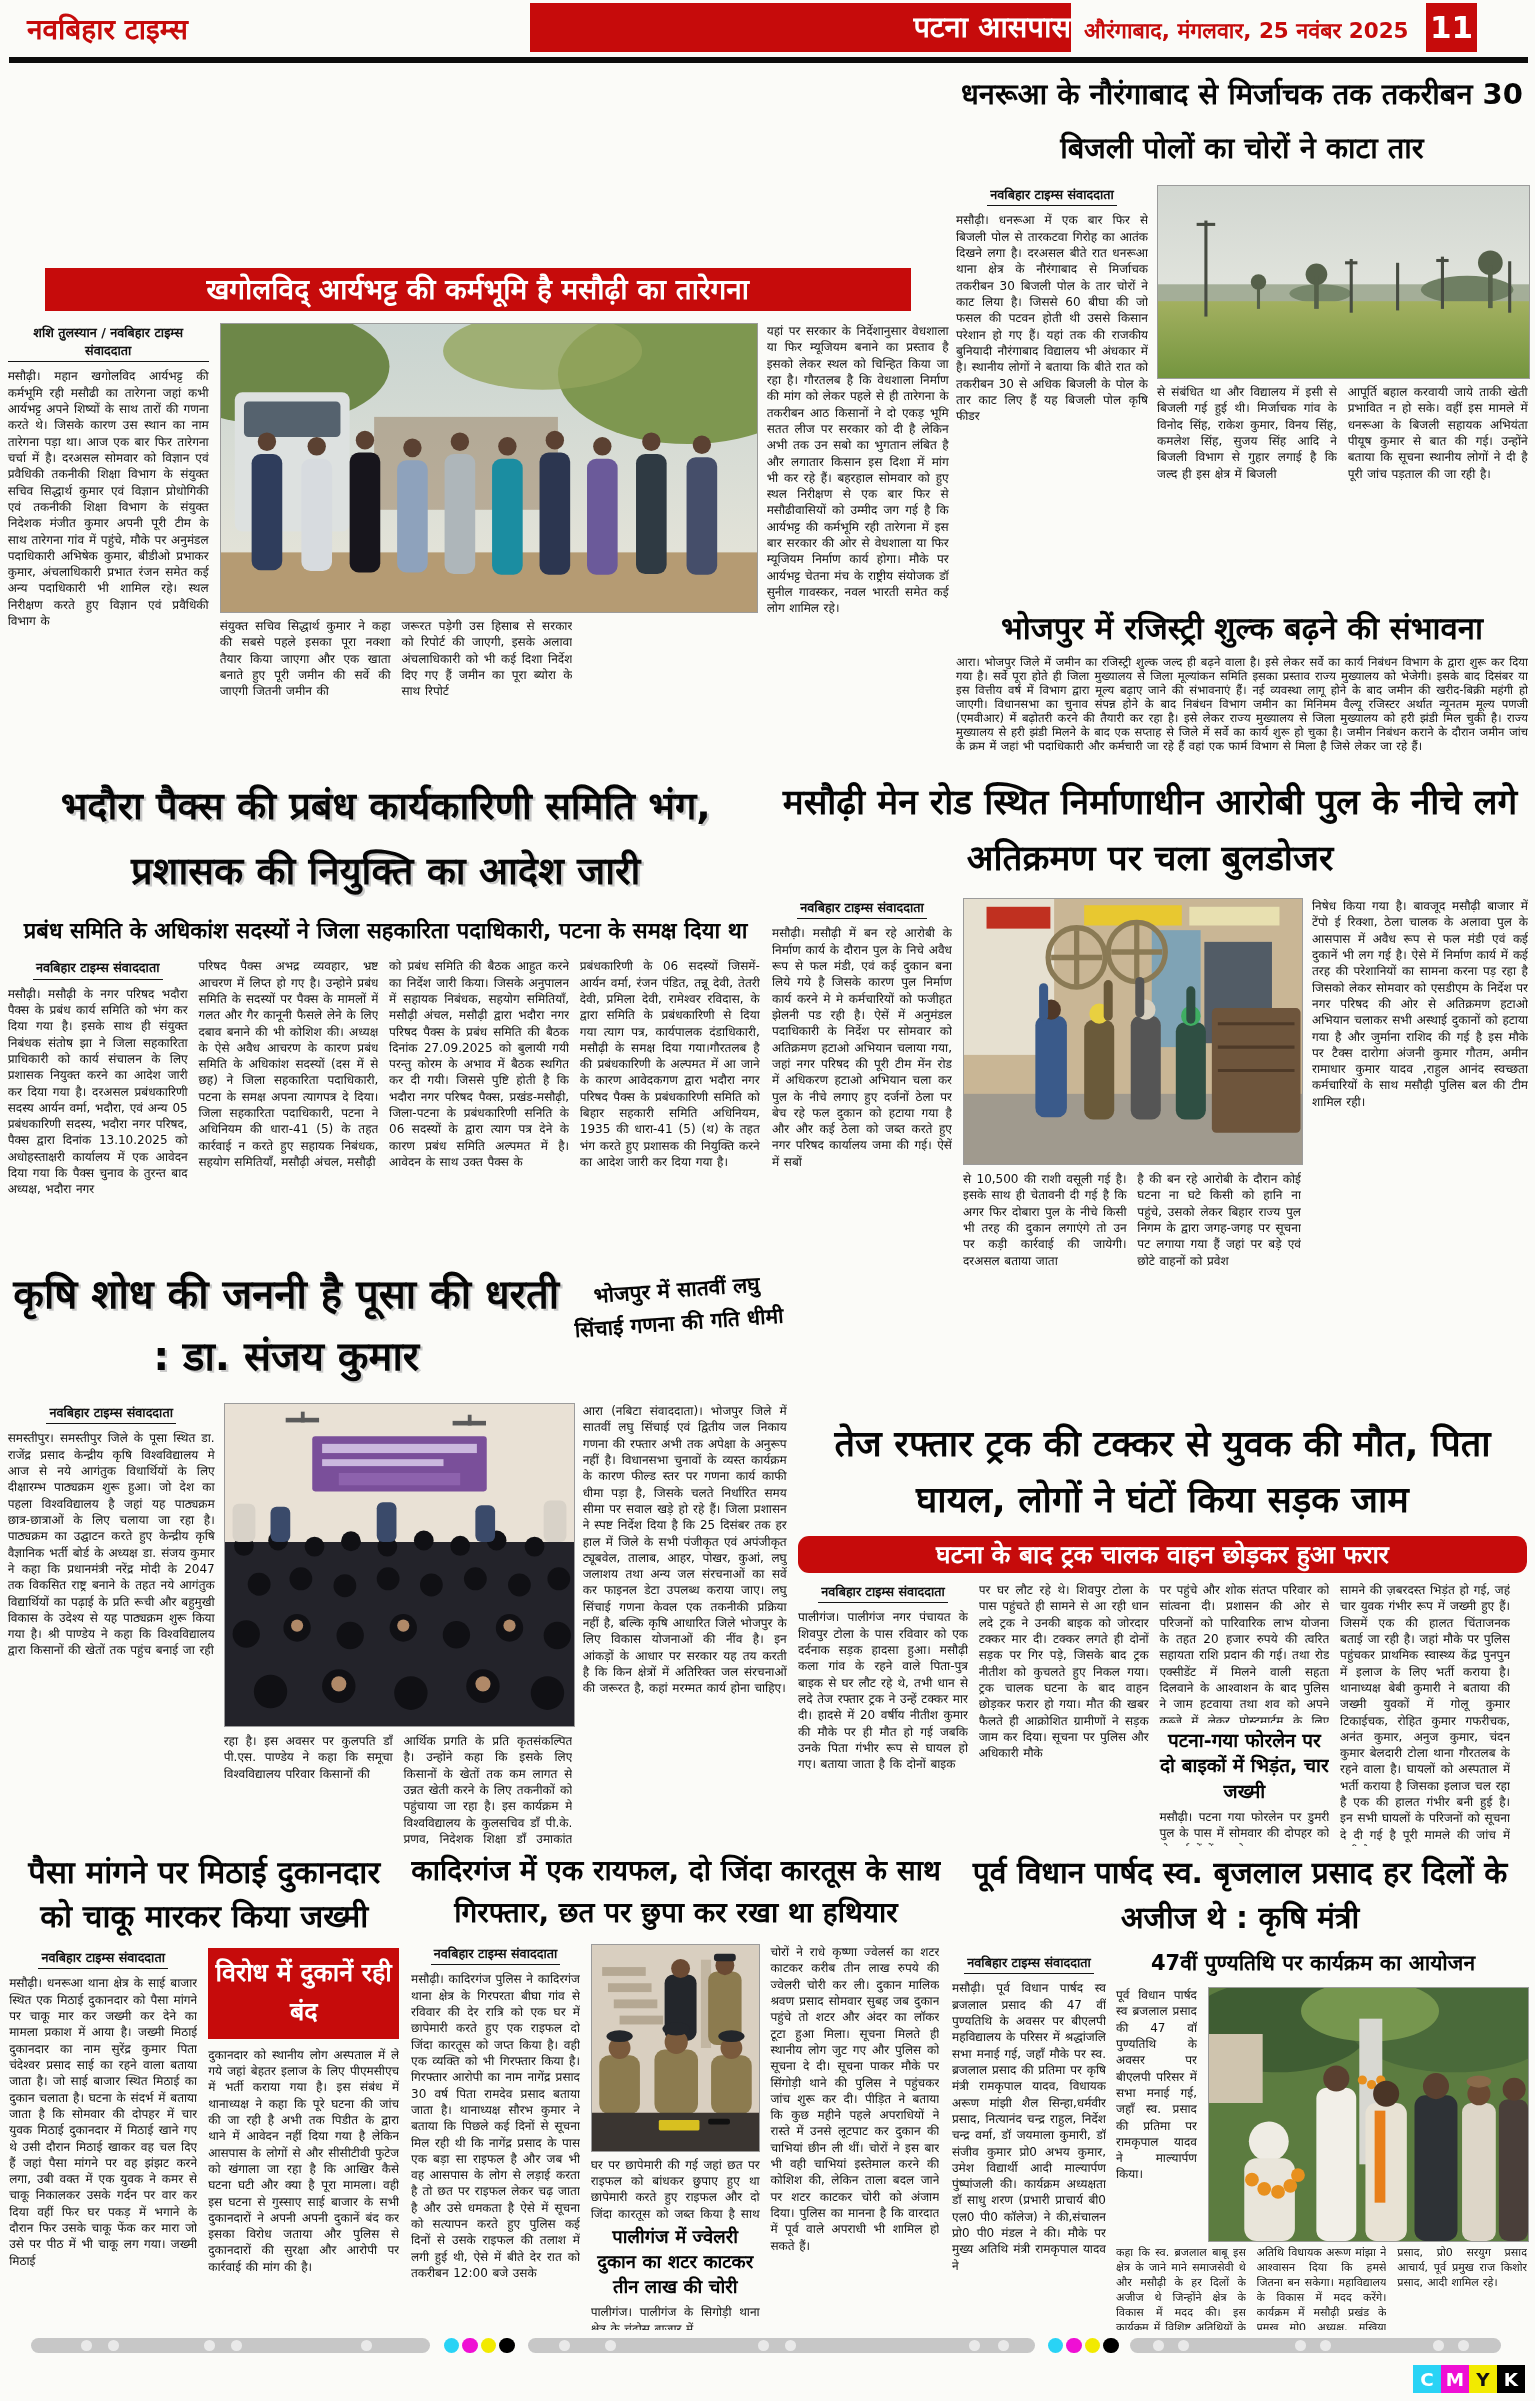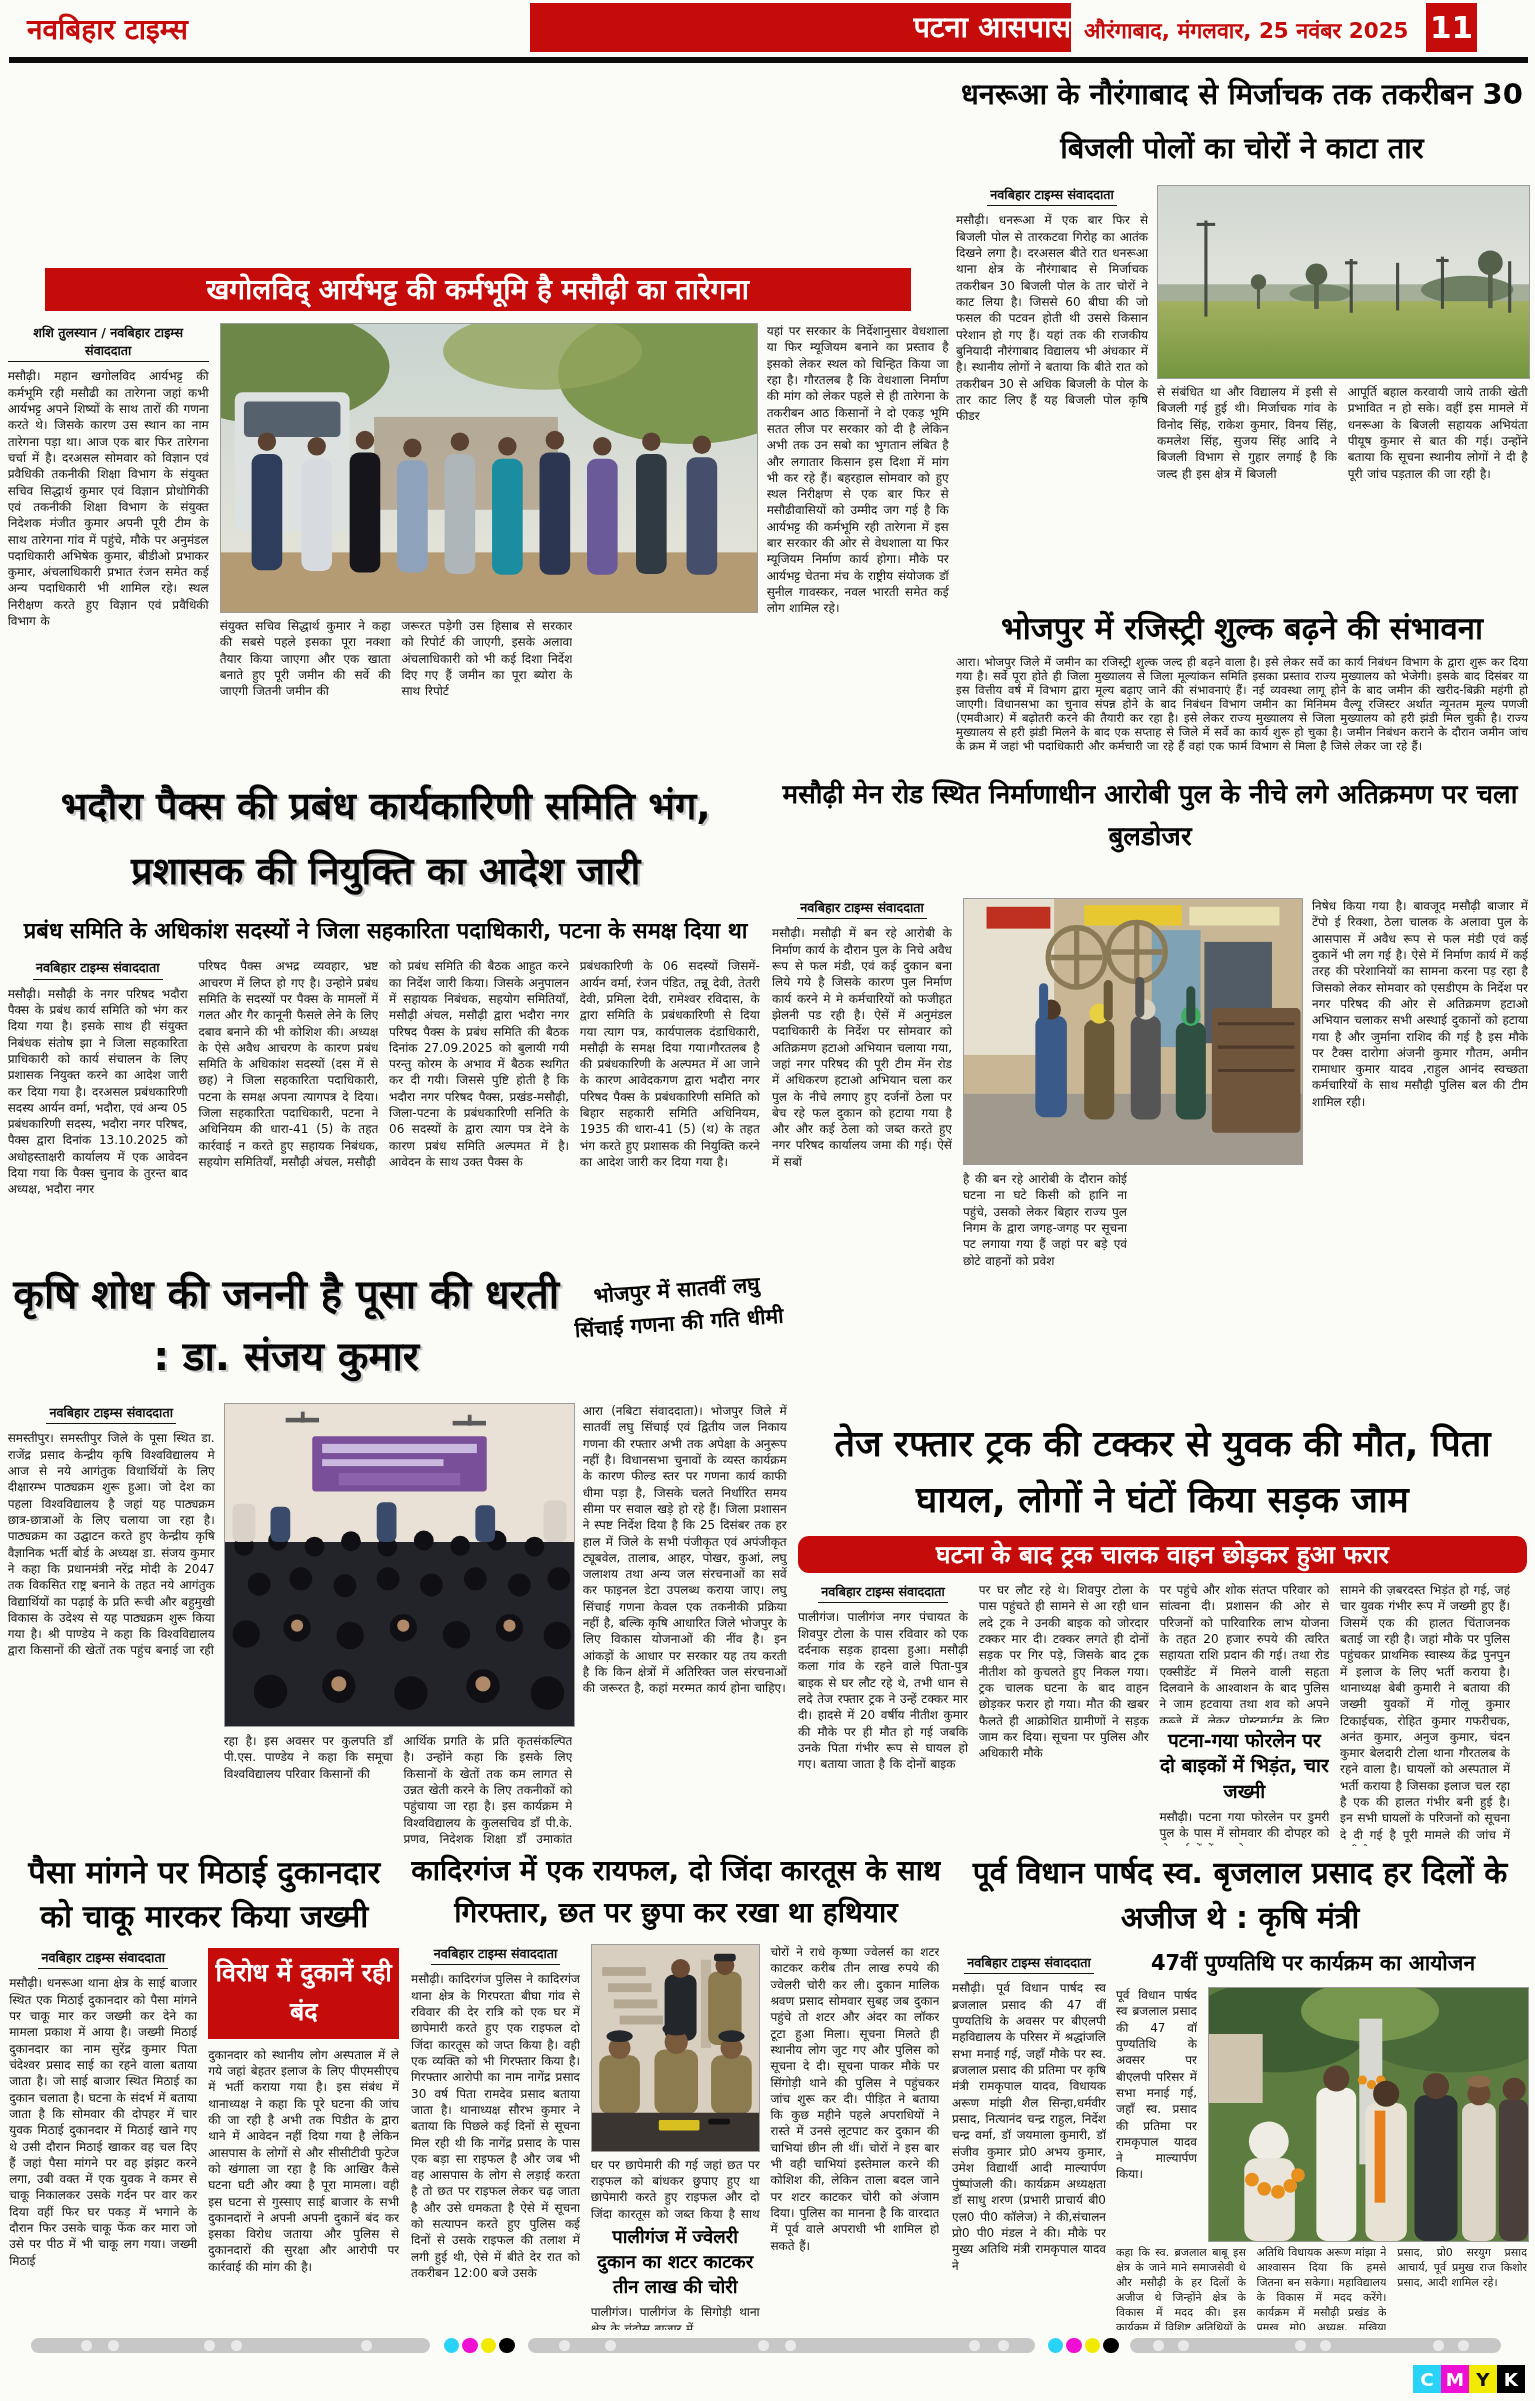--- a/index.html
+++ b/index.html
@@ -155,21 +155,21 @@
         <div class="byline"><span>नवबिहार टाइम्स संवाददाता</span></div>
         <div class="body-txt" style="height:255px;">मसौढ़ी। मसौढ़ी के नगर परिषद भदौरा पैक्स के प्रबंध कार्य समिति को भंग कर दिया गया है। इसके साथ ही संयुक्त निबंधक संतोष झा ने जिला सहकारिता प्राधिकारी को कार्य संचालन के लिए प्रशासक नियुक्त करने का आदेश जारी कर दिया गया है। दरअसल प्रबंधकारिणी सदस्य आर्यन वर्मा, भदौरा, एवं अन्य 05 प्रबंधकारिणी सदस्य, भदौरा नगर परिषद, पैक्स द्वारा दिनांक 13.10.2025 को अधोहस्ताक्षरी कार्यालय में एक आवेदन दिया गया कि पैक्स चुनाव के तुरन्त बाद अध्यक्ष, भदौरा नगर</div>
       </div>
       <div class="body-txt" style="width:180px;height:293px;">परिषद पैक्स अभद्र व्यवहार, भ्रष्ट आचरण में लिप्त हो गए है। उन्होने प्रबंध समिति के सदस्यों पर पैक्स के मामलों में गलत और गैर कानूनी फैसले लेने के लिए दबाव बनाने की भी कोशिश की। अध्यक्ष के ऐसे अवैध आचरण के कारण प्रबंध समिति के अधिकांश सदस्यों (दस में से छह) ने जिला सहकारिता पदाधिकारी, पटना के समक्ष अपना त्यागपत्र दे दिया। जिला सहकारिता पदाधिकारी, पटना ने अधिनियम की धारा-41 (5) के तहत कार्रवाई न करते हुए सहायक निबंधक, सहयोग समितियाँ, मसौढ़ी अंचल, मसौढ़ी</div>
       <div class="body-txt" style="width:180px;height:293px;">को प्रबंध समिति की बैठक आहुत करने का निर्देश जारी किया। जिसके अनुपालन में सहायक निबंधक, सहयोग समितियाँ, मसौढ़ी अंचल, मसौढ़ी द्वारा भदौरा नगर परिषद पैक्स के प्रबंध समिति की बैठक दिनांक 27.09.2025 को बुलायी गयी परन्तु कोरम के अभाव में बैठक स्थगित कर दी गयी। जिससे पुष्टि होती है कि भदौरा नगर परिषद पैक्स, प्रखंड-मसौढ़ी, जिला-पटना के प्रबंधकारिणी सनिति के 06 सदस्यों के द्वारा त्याग पत्र देने के कारण प्रबंध समिति अल्पमत में है।आवेदन के साथ उक्त पैक्स के</div>
       <div class="body-txt" style="width:180px;height:293px;">प्रबंधकारिणी के 06 सदस्यों जिसमें-आर्यन वर्मा, रंजन पंडित, तन्नू देवी, तेतरी देवी, प्रमिला देवी, रामेश्वर रविदास, के द्वारा समिति के प्रबंधकारिणी से दिया गया त्याग पत्र, कार्यपालक दंडाधिकारी, मसौढ़ी के समक्ष दिया गया।गौरतलब है की प्रबंधकारिणी के अल्पमत में आ जाने के कारण आवेदकगण द्वारा भदौरा नगर परिषद पैक्स के प्रबंधकारिणी समिति को बिहार सहकारी समिति अधिनियम, 1935 की धारा-41 (5) (थ) के तहत भंग करते हुए प्रशासक की नियुक्ति करने का आदेश जारी कर दिया गया है।</div>
     </div>
   </section>
 
   <section class="abs" style="left:772px;top:774px;width:756px;height:639px;">
-    <div class="hl" style="position:absolute;left:0;top:0;width:756px;height:115px;font-size:26px;line-height:1.6;overflow:hidden;">मसौढ़ी मेन रोड स्थित निर्माणाधीन आरोबी पुल के नीचे लगे अतिक्रमण पर चला बुलडोजर</div>
+    <div class="hl" style="position:absolute;left:0;top:0;width:756px;height:115px;font-size:35px;line-height:1.6;overflow:hidden;">मसौढ़ी मेन रोड स्थित निर्माणाधीन आरोबी पुल के नीचे लगे अतिक्रमण पर चला बुलडोजर</div>
     <div class="abs" style="left:0;top:124px;width:180px;height:514px;">
       <div class="byline"><span>नवबिहार टाइम्स संवाददाता</span></div>
       <div class="body-txt" style="height:476px;">मसौढ़ी। मसौढ़ी में बन रहे आरोबी के निर्माण कार्य के दौरान पुल के निचे अवैध रूप से फल मंडी, एवं कई दुकान बना लिये गये है जिसके कारण पुल निर्माण कार्य करने मे मे कर्मचारियों को फजीहत झेलनी पड रही है। ऐसें में अनुमंडल पदाधिकारी के निर्देश पर सोमवार को अतिक्रमण हटाओ अभियान चलाया गया, जहां नगर परिषद की पूरी टीम मेंन रोड में अधिकरण हटाओ अभियान चला कर पुल के नीचे लगाए हुए दर्जनों ठेला पर बेच रहे फल दुकान को हटाया गया है और और कई ठेला को जब्त करते हुए नगर परिषद कार्यालय जमा की गई। ऐसें में सबों</div>
     </div>
     <div class="photo abs" style="left:191px;top:124px;width:338px;height:265px;">
       <svg viewBox="0 0 450 340" preserveAspectRatio="none">
         <rect width="450" height="340" fill="#c9b695"></rect>
         <rect x="0" y="0" width="120" height="200" fill="#e6e0d0"></rect>
         <rect x="30" y="10" width="85" height="28" fill="#c03020"></rect>
         <rect x="160" y="8" width="130" height="26" fill="#e8c830"></rect>
@@ -201,20 +201,21 @@
           <rect x="222" y="150" width="40" height="133" rx="12" fill="#555555"></rect>
             <circle cx="242" cy="142" r="13" fill="#d8d0c0"></circle>
             <rect x="228" y="100" width="12" height="52" rx="6" fill="#555555"></rect>
           <rect x="282" y="158" width="40" height="125" rx="12" fill="#2f4f43"></rect>
             <circle cx="302" cy="150" r="13" fill="#3fae62"></circle>
             <rect x="296" y="112" width="12" height="48" rx="6" fill="#2f4f43"></rect>
         </g>
       </svg>
     </div>
     <div class="cols abs" style="left:191px;top:397px;width:338px;height:242px;">
+      <div class="body-txt" style="width:164px;height:242px;">से 10,500 की राशी वसूली गई है। इसके साथ ही चेतावनी दी गई है कि अगर फिर दोबारा पुल के नीचे किसी भी तरह की दुकान लगाएंगे तो उन पर कड़ी कार्रवाई की जायेगी। दरअसल बताया जाता</div>
       <div class="body-txt" style="width:164px;height:242px;">है की बन रहे आरोबी के दौरान कोई घटना ना घटे किसी को हानि ना पहुंचे, उसको लेकर बिहार राज्य पुल निगम के द्वारा जगह-जगह पर सूचना पट लगाया गया हैं जहां पर बड़े एवं छोटे वाहनों को प्रवेश</div>
     </div>
     <div class="body-txt abs" style="left:540px;top:124px;width:216px;height:514px;">निषेध किया गया है। बावजूद मसौढ़ी बाजार में टेंपो ई रिक्शा, ठेला चालक के अलावा पुल के आसपास में अवैध रूप से फल मंडी एवं कई दुकानें भी लग गई है। ऐसे में निर्माण कार्य में कई तरह की परेशानियों का सामना करना पड़ रहा है जिसको लेकर सोमवार को एसडीएम के निर्देश पर नगर परिषद की ओर से अतिक्रमण हटाओ अभियान चलाकर सभी अस्थाई दुकानों को हटाया गया है और जुर्माना राशिद की गई है इस मौके पर टैक्स दारोगा अंजनी कुमार गौतम, अमीन रामाधार कुमार यादव ,राहुल आनंद स्वच्छता कर्मचारियों के साथ मसौढ़ी पुलिस बल की टीम शामिल रही।</div>
   </section>
 
   <section class="abs" style="left:7.7px;top:1263px;width:783px;height:583px;">
     <div class="hl shadowed" style="position:absolute;left:0;top:0;width:557px;height:131px;font-size:40px;line-height:1.55;overflow:hidden;">कृषि शोध की जननी है पूसा की धरती : डा. संजय कुमार</div>
     <div class="subhl" style="position:absolute;left:564px;top:10.7px;width:215px;height:112px;font-size:21px;line-height:1.55;transform:rotate(-4deg);overflow:hidden;">भोजपुर में सातवीं लघु सिंचाई गणना की गति धीमी</div>
     <div class="abs" style="left:0;top:140px;width:207px;height:444px;">
       <div class="byline"><span>नवबिहार टाइम्स संवाददाता</span></div>

